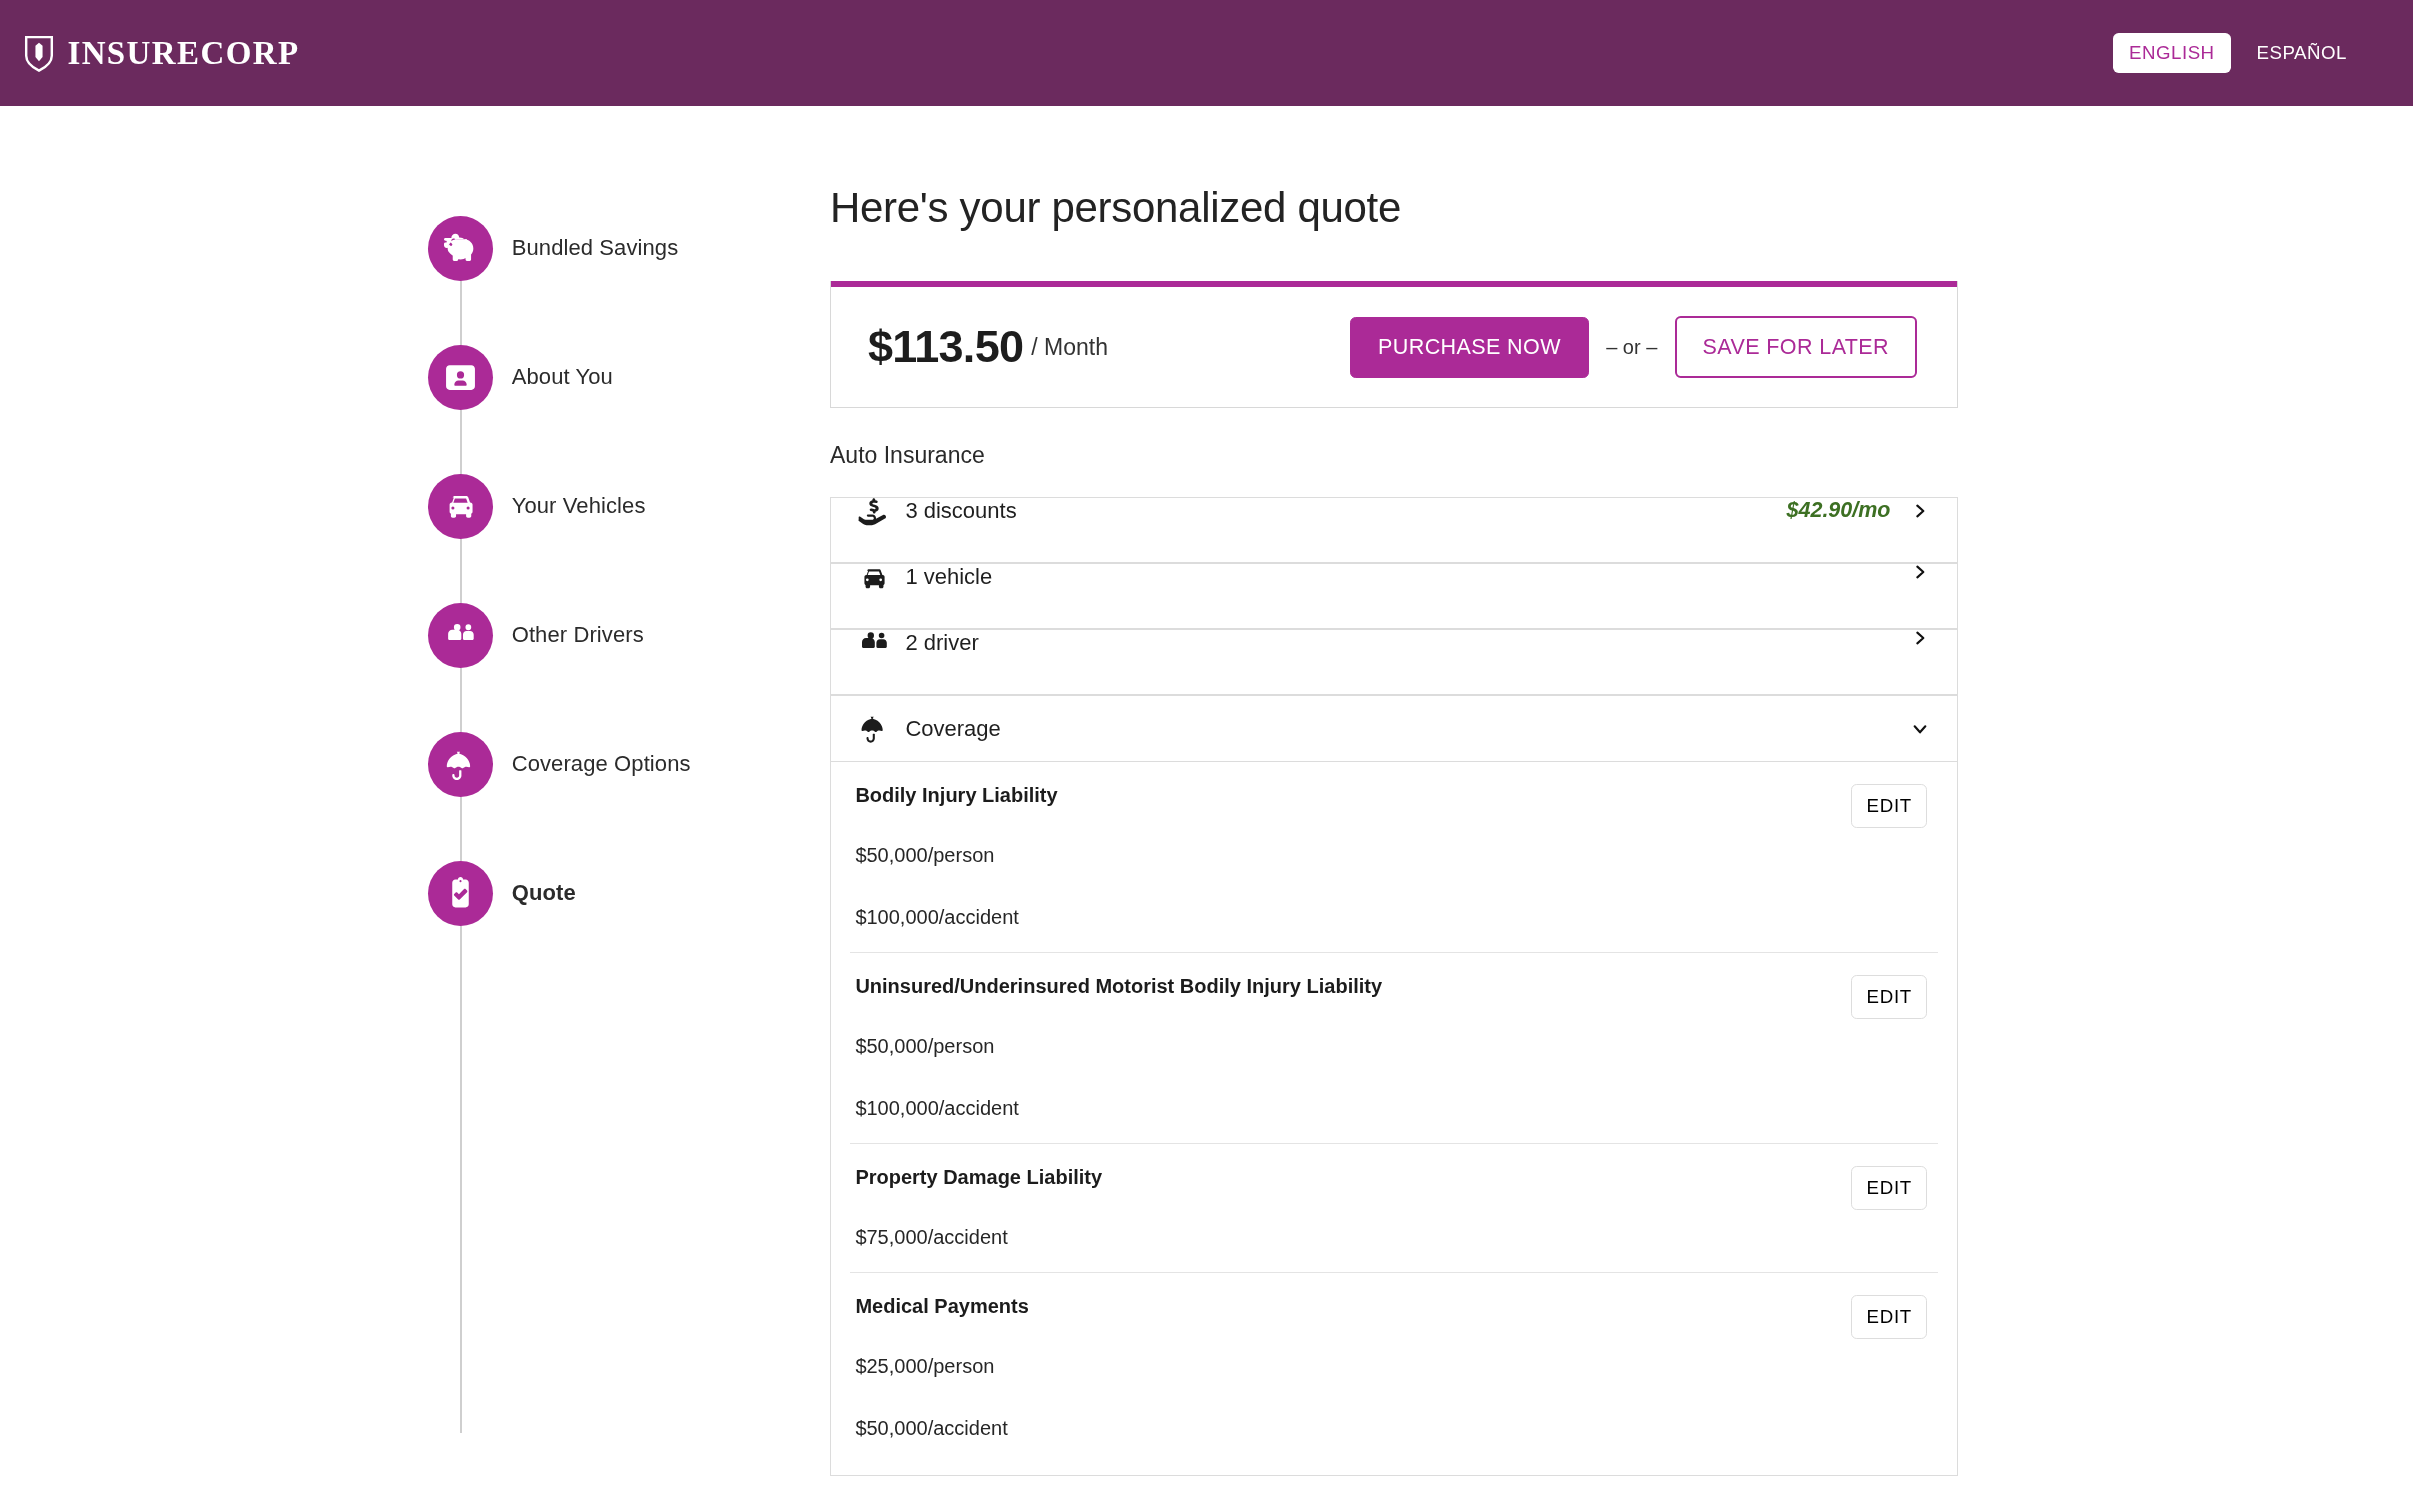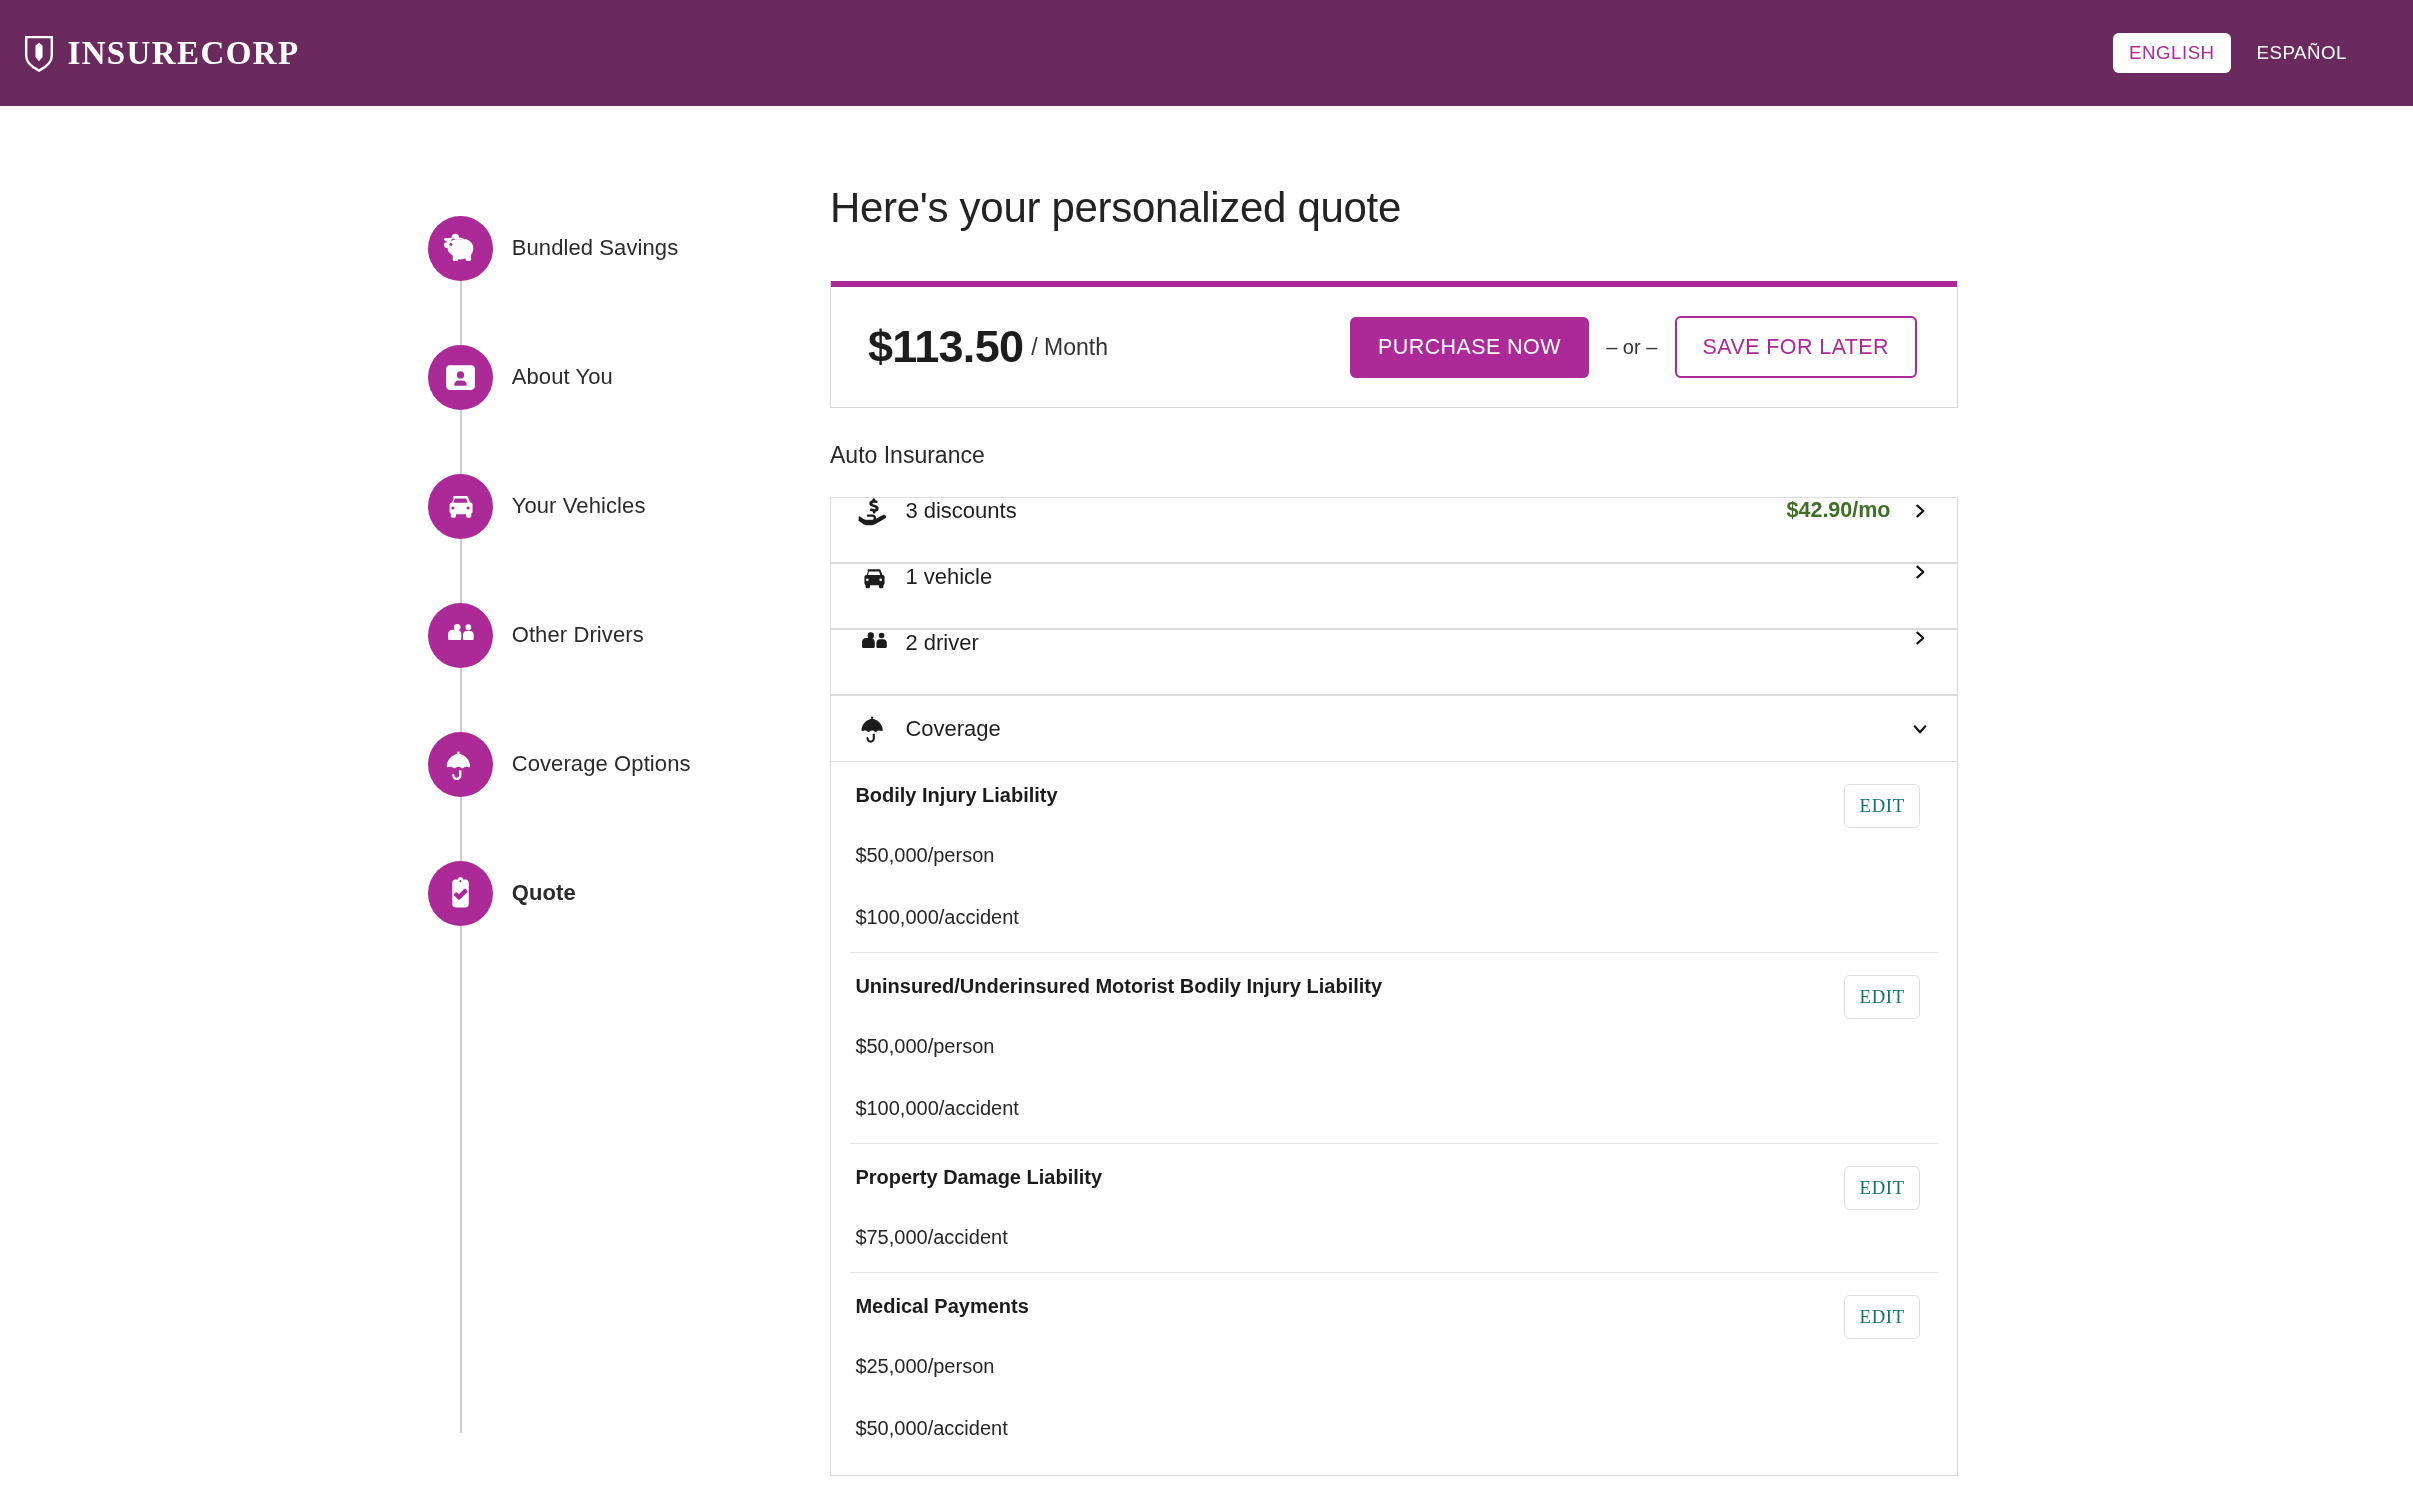--- a/index.html
+++ b/index.html
@@ -186,21 +186,21 @@
     height: 66px;
     display: flex;
     align-items: flex-start;
     padding: 0 29px 0 24.4px;
     cursor: pointer;
   }
   .row-icon { width: 37px; display: flex; align-items: center; justify-content: center; margin-right: 13px; }
   .row-icon svg { fill: #1c1c1c; }
   .row-text { font-size: 22px; color: #1f1f1f; }
   .row-right { margin-left: auto; display: flex; align-items: center; gap: 21.5px; }
-  .row-amount { font-size: 21.5px; font-weight: 700; color: #3d7023; }
+  .row-amount { font-size: 21.5px; font-weight: 700; color: #3d7023; font-style: italic; }
   .chev { width: 16px; height: 16px; stroke: #111111; stroke-width: 3.2; fill: none; stroke-linecap: round; stroke-linejoin: round; }
 
   
   .coverage-group { border: 1.4px solid #dcdcdc; background: #ffffff; }
   .coverage-head {
     height: 66px;
     display: flex;
     align-items: center;
     padding: 0 29px 0 24.4px;
     border-bottom: 1.4px solid #dcdcdc;
@@ -214,26 +214,26 @@
     border-bottom: 1.4px solid #e4e4e4;
   }
   .coverage-item:last-child { border-bottom: none; padding-bottom: 33px; }
   .cov-texts { flex: 1; padding-left: 5.7px; }
   .cov-name { font-size: 20px; font-weight: 700; color: #1c1c1c; margin-bottom: 5.7px; }
   .cov-line { font-size: 20px; color: #262626; line-height: 1.35; margin-top: 35px; }
   .btn-edit {
     background: #ffffff;
     border: 1.4px solid #dddddd;
     border-radius: 5.7px;
-    color: #0f766e;
+    color: #000000;
     font-size: 18.7px;
     letter-spacing: 0.7px;
     padding: 10px 14.4px;
-    margin-right: 18px;
-    font-family: Liberation Serif, serif;
+    margin-right: 11px;
+    font-family: Liberation Sans, sans-serif;
     cursor: pointer;
   }
 </style>
 </head>
 <body>
 
 <header class="site-header">
   <div class="brand">
     <span>
       <svg class="brand-shield" viewBox="0 0 42 52" aria-hidden="true">

